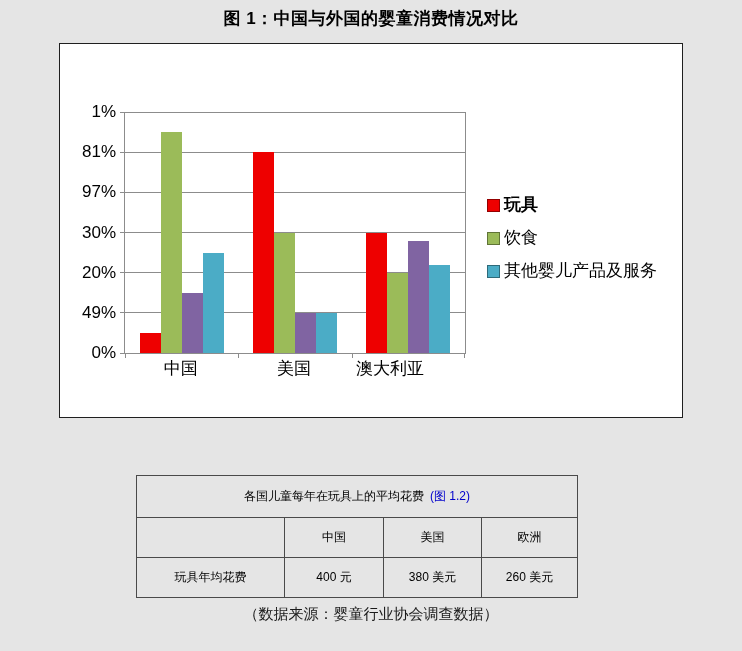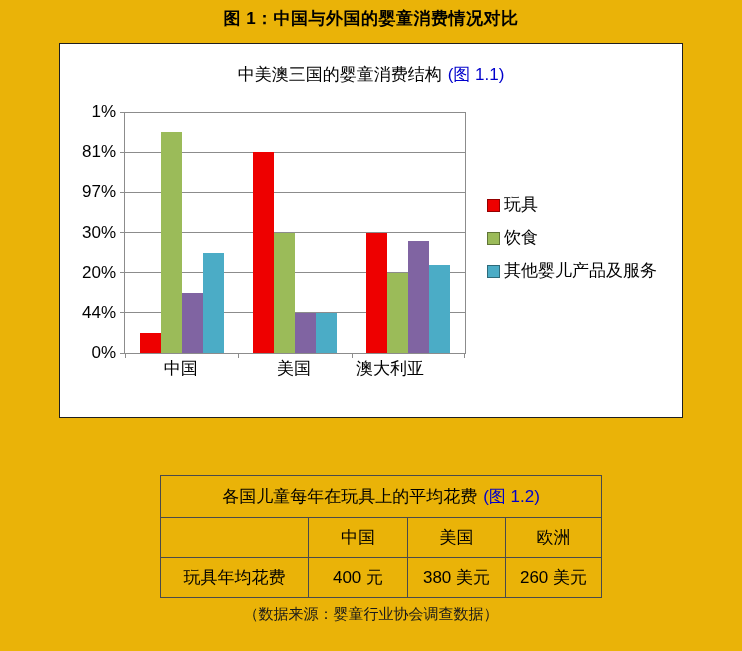--- a/index.html
+++ b/index.html
@@ -1,59 +1,56 @@
 <!DOCTYPE html>
 <html><head>
 <meta charset="utf-8">
 <style>
   html,body{margin:0;padding:0;background:#fff;}
-  .page{position:relative;width:742px;height:651px;background:#eab308;overflow:hidden;
+  .page{position:relative;width:742px;height:651px;background:#e5e5e5;overflow:hidden;
         font-family:"Liberation Sans",sans-serif;color:#000;border-bottom:1px solid #e4e4e4;}
   .main-title{position:absolute;top:7px;left:0;width:100%;text-align:center;
               font-size:17px;font-weight:bold;letter-spacing:0.5px;}
   .chart-box{position:absolute;left:59px;top:43px;width:622px;height:373px;
              border:1px solid #1f1f1f;background:#fff;}
   .chart-title{position:absolute;top:19px;left:0;width:100%;text-align:center;font-size:17px;}
   .ref{color:#0000CC;margin-left:6px;}
   .plot-area{position:absolute;left:64px;top:68px;width:340px;height:241px;
              border-left:1px solid #8C8C8C;border-right:1px solid #8C8C8C;
              border-bottom:1px solid #8C8C8C;box-sizing:content-box;}
   .gridline{position:absolute;left:0;width:100%;height:1px;background:#8C8C8C;}
   .ytick{position:absolute;left:-5px;width:5px;height:1px;background:#8C8C8C;}
   .xtick{position:absolute;bottom:-5px;width:1px;height:5px;background:#8C8C8C;}
   .bar{position:absolute;bottom:0;}
   .yticks{position:absolute;left:0;top:68px;width:56px;height:241px;}
   .ylabel{position:absolute;left:0;width:100%;text-align:right;font-size:17px;line-height:20px;}
   .xlabels{position:absolute;left:64px;top:313px;width:340px;height:24px;}
   .xlabel{position:absolute;top:0;font-size:17px;transform:translateX(-50%);white-space:nowrap;}
   .legend{position:absolute;left:427px;top:152px;display:flex;flex-direction:column;gap:15px;}
   .legend-item{display:flex;align-items:center;font-size:17px;line-height:18px;white-space:nowrap;}
-  .legend-item.bold{font-weight:normal;align-items:center;}
+  .legend-item.bold{font-weight:bold;align-items:center;}
   .swatch{width:13px;height:13px;margin-right:4px;border:1px solid rgba(0,0,0,0.38);box-sizing:border-box;flex:0 0 auto;}
-  .avg-table{position:absolute;left:160px;top:475px;border-collapse:collapse;table-layout:fixed;font-size:17px;}
+  .avg-table{position:absolute;left:136px;top:475px;border-collapse:collapse;table-layout:fixed;font-size:12px;}
   .avg-table td{border:1px solid #4a4a4a;text-align:center;vertical-align:middle;padding:0;}
   .avg-table tr.title-row td{height:41px;}
   .avg-table tr.head-row td{height:39px;}
   .avg-table tr.data-row td{height:39px;}
   .source{position:absolute;top:605px;left:0;width:100%;text-align:center;font-size:15px;color:#1a1a1a;}
 </style>
 </head>
 <body>
 
 <div class="page">
 
   <div class="main-title">图 1：中国与外国的婴童消费情况对比</div>
 
   <div class="chart-box">
-    <div class="chart-title">
-      <span>中美澳三国的婴童消费结构</span><span class="ref">(图 1.1)</span>
-    </div>
     <div class="yticks" id="yticks">
         <div class="ylabel" style="top: 231px;">0%</div>
-        <div class="ylabel" style="top: 190.833px;">44%</div>
+        <div class="ylabel" style="top: 190.833px;">49%</div>
         <div class="ylabel" style="top: 150.667px;">20%</div>
         <div class="ylabel" style="top: 110.5px;">30%</div>
         <div class="ylabel" style="top: 70.3333px;">97%</div>
         <div class="ylabel" style="top: 30.1667px;">81%</div>
         <div class="ylabel" style="top: -10px;">1%</div>
       </div>
     <div class="plot-area" id="plot">
         <div class="ytick" style="top: 240.5px;"></div>
         <div class="gridline" style="top: 200.333px;"></div>
         <div class="ytick" style="top: 200.333px;"></div>

